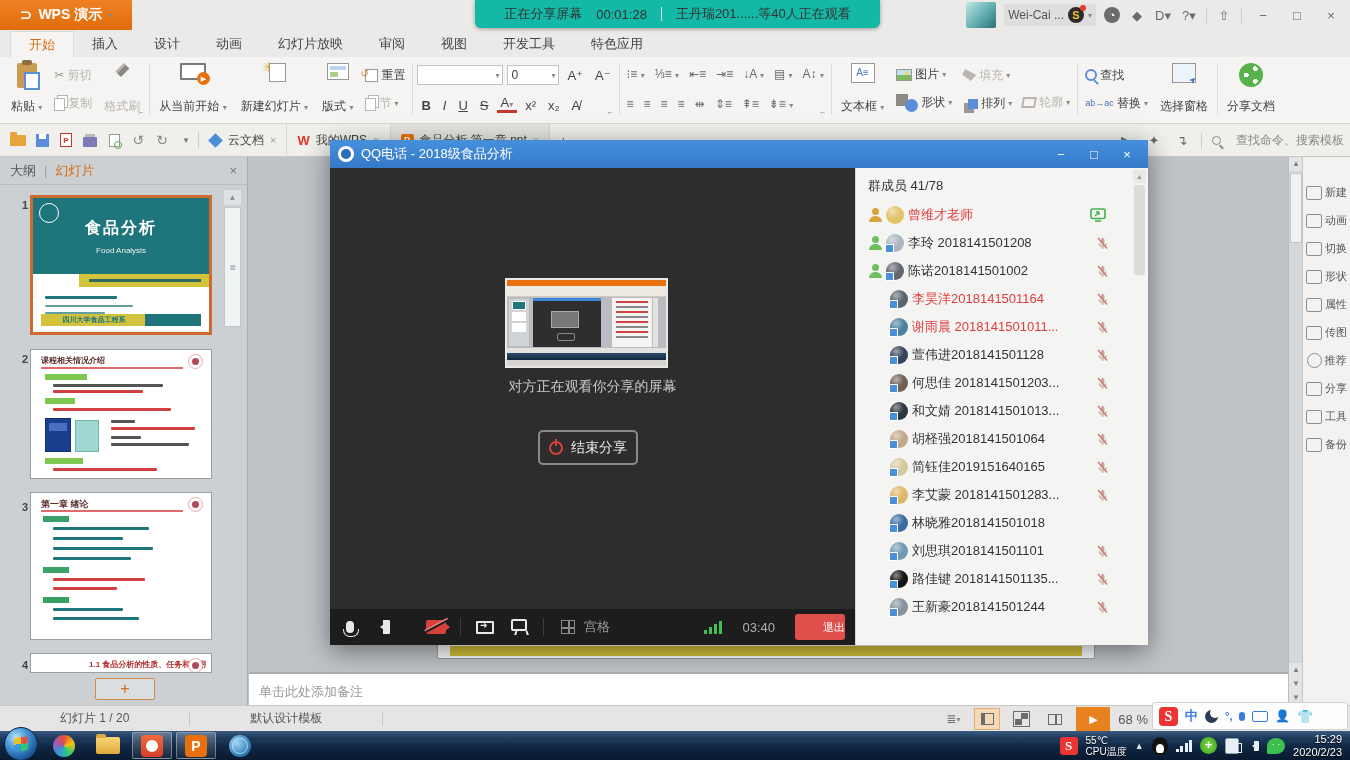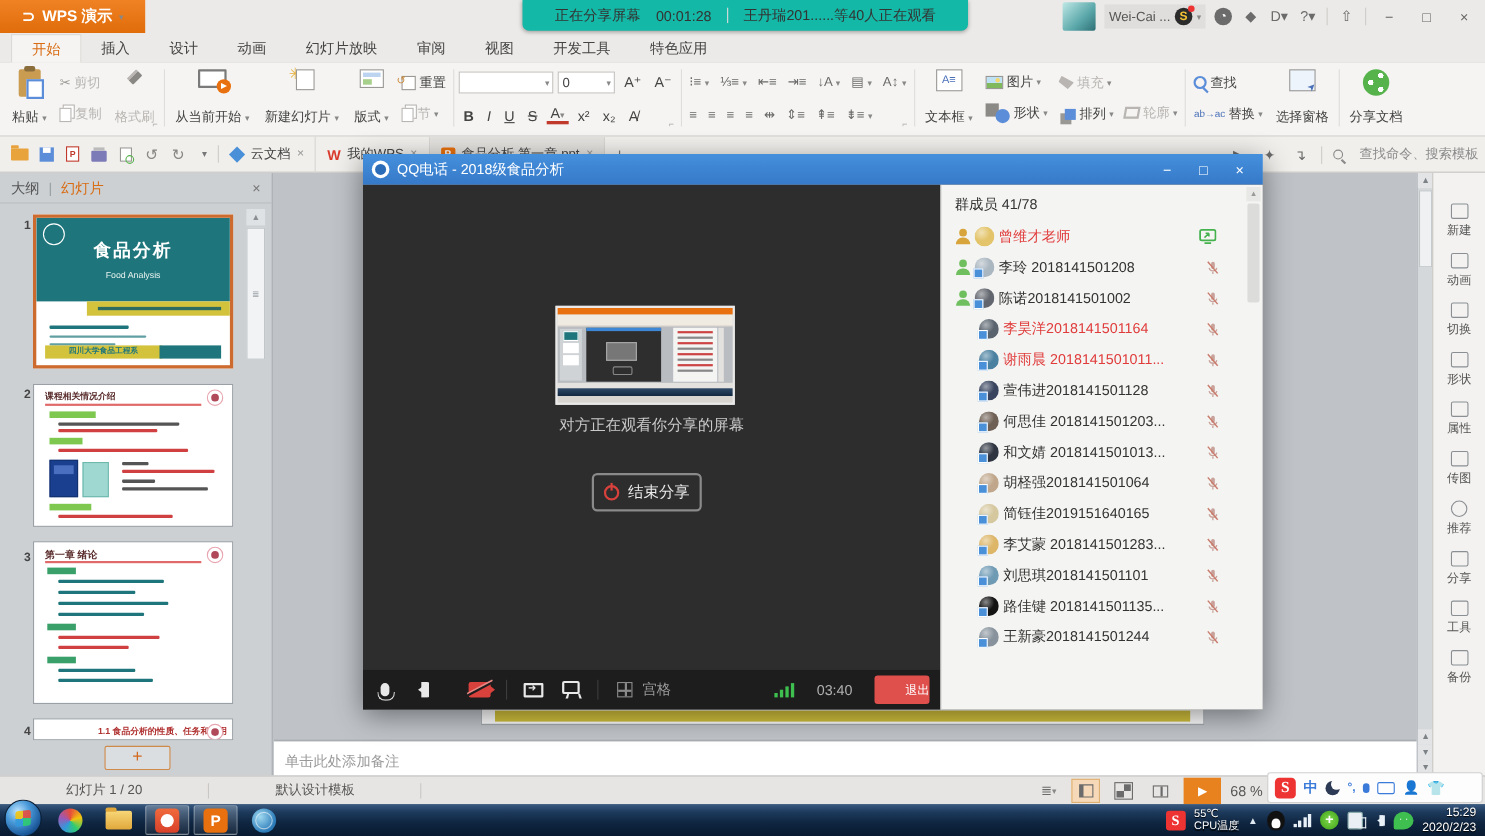--- a/index.html
+++ b/index.html
@@ -143,21 +143,21 @@
   .page-sliver { position:absolute; left:188px; top:484px; width:658px; height:18px; background:#fff; border:1px solid #9aa0a5; }
   .page-sliver .band { position:absolute; left:12px; right:12px; top:4px; height:10px; background:#d3c23c; }
   .notes-area { position:absolute; left:0; bottom:0; width:1039px; height:33px; background:#fff; border-top:2px solid #a8adb2; }
   .notes-area .ph { position:absolute; left:10px; top:9px; color:#9a9a9a; font-size:13px; }
   .main-scroll { position:absolute; left:1288px; top:0; width:14px; height:548px; background:#d5d8da; border-left:1px solid #b9bdc1; }
   .main-scroll .sarrow { width:14px; height:14px; color:#7d8287; font-size:8px; text-align:center; line-height:14px; background:#e2e4e6; }
   .main-scroll .sthumb { width:12px; height:70px; margin:2px auto; background:#f0f1f2; border:1px solid #c2c6c9; }
   .ms-bottom { position:absolute; bottom:0; left:0; }
 
   .right-strip { position:absolute; left:1302px; top:0; width:48px; height:548px; background:#f3f2f0; border-left:1px solid #c8c6c4; display:flex; flex-direction:column; align-items:center; padding-top:28px; gap:13px; }
-  .tool-item { display:flex; flex-direction:column; align-items:center; gap:3px; color:#555; font-size:11px; }
+  .tool-item { display:flex; flex-direction:row; align-items:center; gap:3px; color:#555; font-size:11px; }
   .tool-ic { width:16px; height:14px; border:1.5px solid #8a8f94; border-radius:2px; }
   .tool-ic.round { border-radius:50%; width:15px; height:15px; }
 
   
   .qq-window { position:absolute; left:330px; top:140px; width:818px; height:505px; z-index:30; box-shadow:0 6px 24px rgba(0,0,0,.45); }
   .qq-title { height:28px; background:linear-gradient(#4590dd,#3579c8); display:flex; align-items:center; padding:0 8px; gap:7px; }
   .qq-logo { width:16px; height:16px; border-radius:50%; background:#fff; position:relative; }
   .qq-logo::after { content:""; position:absolute; inset:3px; border-radius:50%; background:#2b6cb8; }
   .qq-title .t { color:#fff; font-size:13px; flex:1; }
   .qq-title .wb { color:#fff; width:26px; text-align:center; font-size:13px; }
@@ -878,20 +878,25 @@
               <span class="member-name">李艾蒙 2018141501283...</span>
               <span class="mem-trail"><svg width="15" height="15" viewBox="0 0 15 15">
                   <rect x="6" y="2" width="3.4" height="6.5" rx="1.7" fill="#c9a39b"></rect>
                   <path d="M4.2 7.5a3.6 3.6 0 0 0 7 0" stroke="#c9a39b" stroke-width="1.2" fill="none"></path>
                   <line x1="7.6" y1="11" x2="7.6" y2="13" stroke="#c9a39b" stroke-width="1.2"></line>
                   <line x1="3" y1="2" x2="12" y2="12.5" stroke="#c97a6a" stroke-width="1.3"></line>
                 </svg></span>
             </div>
             <div class="member-row">
               <span style="width: 18px;"></span>
+              <span class="mem-avatar badge" style="background: radial-gradient(circle at 35% 30%, rgba(255, 255, 255, 0.5), transparent 45%) rgb(58, 108, 164);"></span>
+              <span class="member-name">林晓雅2018141501018</span>
+            </div>
+            <div class="member-row">
+              <span style="width: 18px;"></span>
               <span class="mem-avatar badge" style="background: radial-gradient(circle at 35% 30%, rgba(255, 255, 255, 0.5), transparent 45%) rgb(111, 154, 180);"></span>
               <span class="member-name">刘思琪2018141501101</span>
               <span class="mem-trail"><svg width="15" height="15" viewBox="0 0 15 15">
                   <rect x="6" y="2" width="3.4" height="6.5" rx="1.7" fill="#c9a39b"></rect>
                   <path d="M4.2 7.5a3.6 3.6 0 0 0 7 0" stroke="#c9a39b" stroke-width="1.2" fill="none"></path>
                   <line x1="7.6" y1="11" x2="7.6" y2="13" stroke="#c9a39b" stroke-width="1.2"></line>
                   <line x1="3" y1="2" x2="12" y2="12.5" stroke="#c97a6a" stroke-width="1.3"></line>
                 </svg></span>
             </div>
             <div class="member-row">

